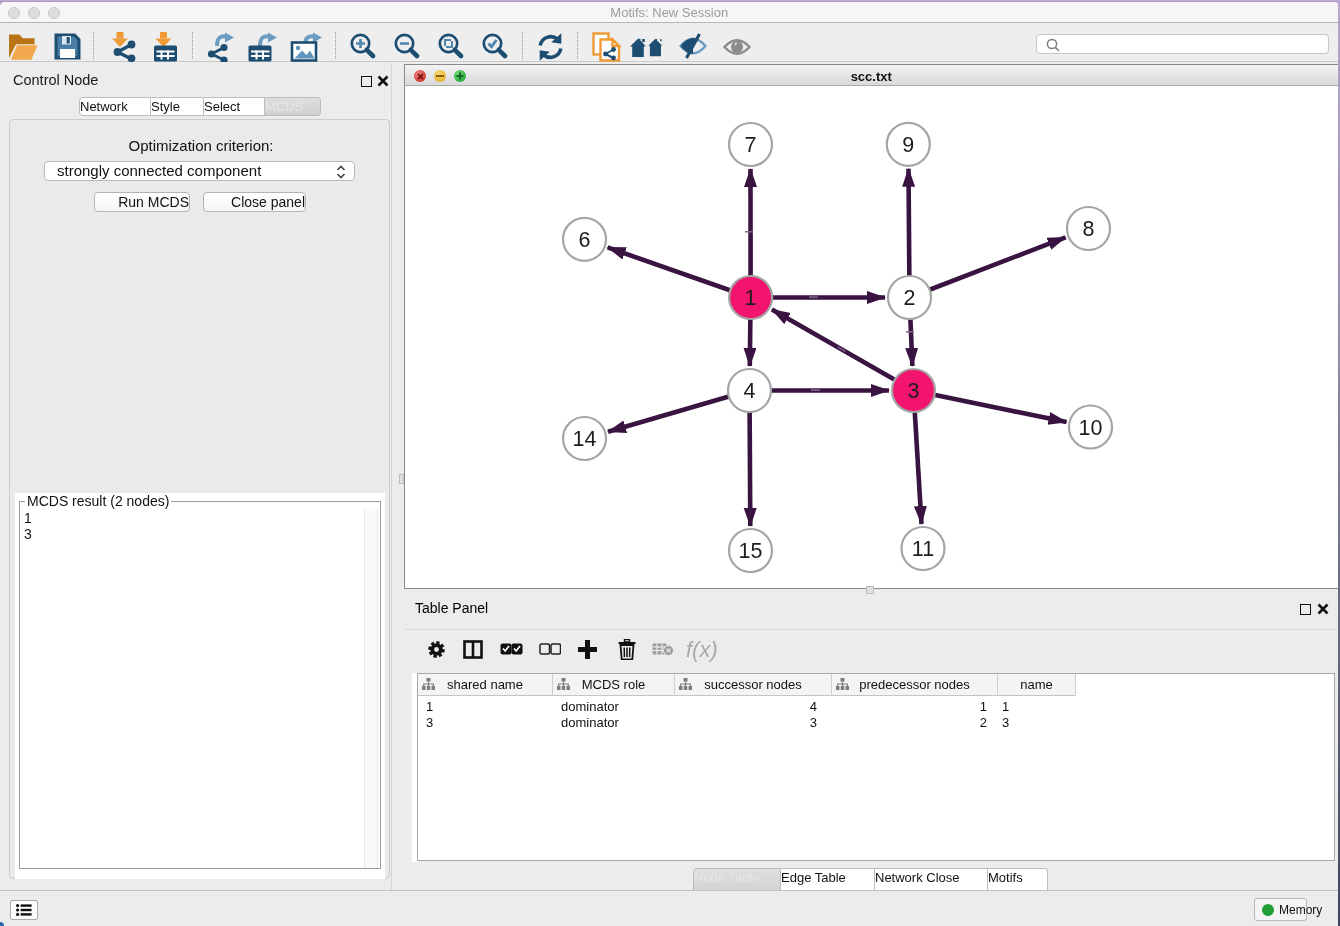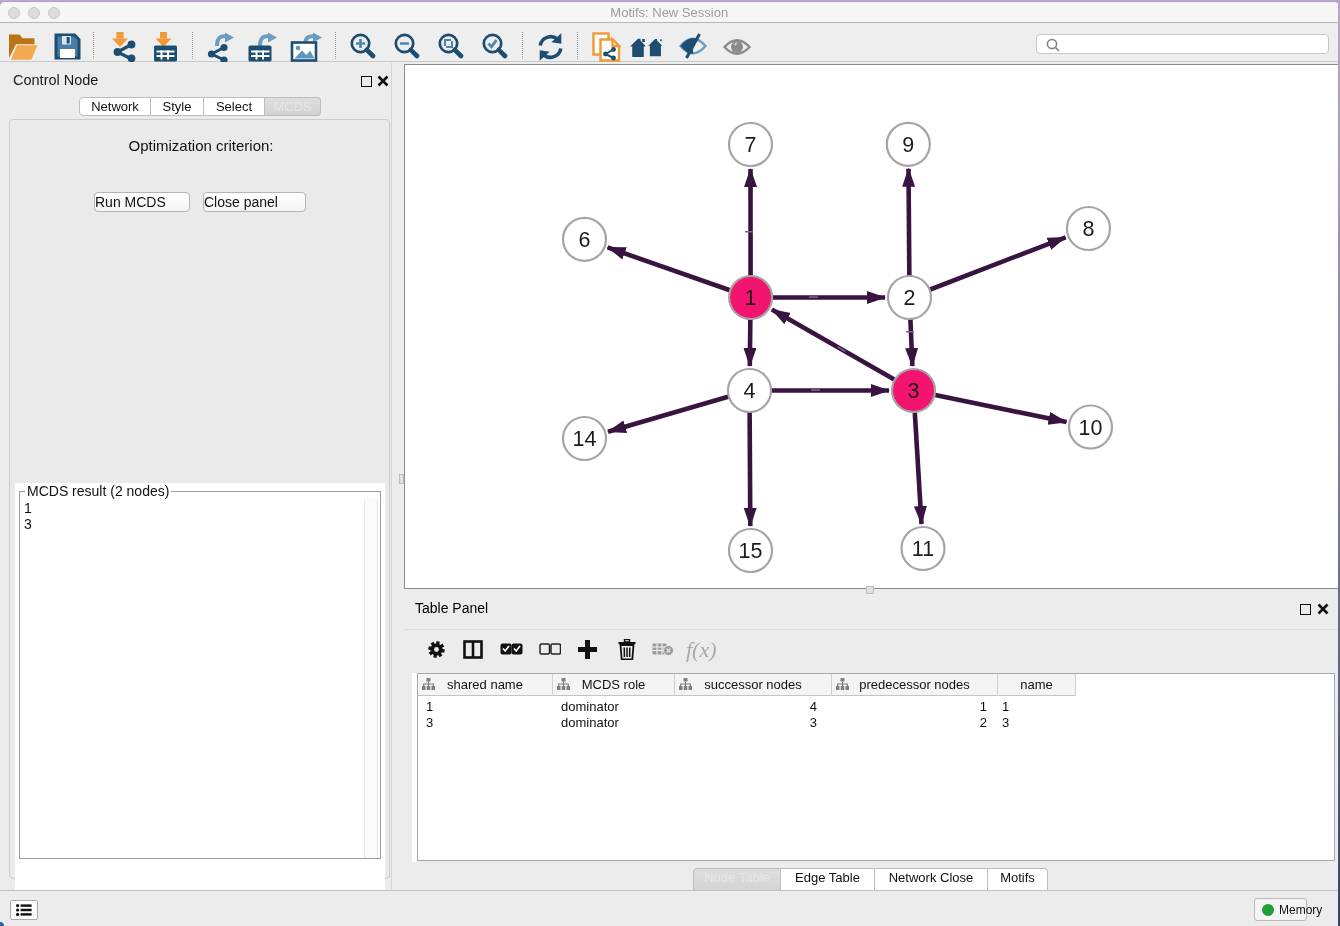--- a/index.html
+++ b/index.html
@@ -20,29 +20,29 @@
 .ticon{top:5px}
 #searchbox{left:1036px;top:10px;width:293px;height:20px;background:#fff;border:1px solid #c6c6c6;border-radius:4px}
 
 #content{left:0;top:61px;width:1338.5px;height:827px;background:#ececec}
 
 #cpanel{left:0;top:0;width:392px;height:827px;background:#ececec;border-right:1px solid #d5d5d5}
 #cp-title{left:13px;top:9px;font-size:14.5px;color:#1a1a1a}
 .hdrbtn-sq{width:11px;height:11px;border:1.5px solid #111;top:13px}
 
 .tabrow{height:19px;display:flex}
-.tab{border:1px solid #bdbdbd;border-left:none;background:#fff;font-size:13px;text-align:center;line-height:17px;color:#111}
+.tab{border:1px solid #bdbdbd;border-left:none;background:#fff;font-size:13px;line-height:17px;color:#111}
 .tab.first{border-left:1px solid #bdbdbd;border-radius:4px 0 0 4px}
 .tab.last{border-radius:0 4px 4px 0}
 .tab.sel{background:linear-gradient(#dedede,#d1d1d1);color:#e6e6e6}
 #cp-tabpanel{left:9px;top:56px;width:381px;height:760px;border:1px solid #cccccc;border-radius:4px;background:#eaeaea}
 #optlabel{left:5px;top:74px;width:392px;text-align:center;font-size:15px}
 #combo{left:44px;top:98px;width:311px;height:20px;background:#fff;border:1px solid #b9b9b9;border-radius:4px;font-size:15px;line-height:18px;padding-left:12px}
-.btn{height:20px;background:linear-gradient(#ffffff,#f4f4f4);border:1px solid #b4b4b4;border-radius:4px;font-size:14px;text-align:left;line-height:18px}
-#whitepanel{left:15px;top:420px;width:370px;height:434px;background:#fff}
+.btn{height:20px;background:linear-gradient(#ffffff,#f4f4f4);border:1px solid #b4b4b4;border-radius:4px;font-size:14px;text-align:right;line-height:18px}
+#whitepanel{left:15px;top:430px;width:370px;height:386px;background:#fff}
 #fieldset{left:4px;top:8px;width:362px;height:368px;border:1px solid #9d9d9d}
 #fslegend{left:5px;top:-9px;background:#fff;padding:0 2px;font-size:14px}
 #fs-scroll{right:2px;top:7px;width:14px;height:359px;background:#fafafa;border-left:1px solid #e8e8e8;border-right:1px solid #e8e8e8}
 
 #vgrip{left:399px;top:411px;width:5px;height:10px;background:#e0e0e0;border:1px solid #bdbdbd}
 
 #netframe{left:404px;top:1px;width:934.5px;height:525px;border:1px solid #8a8a8a;background:#fff}
 #nettitle{left:0;top:0;width:100%;height:21px;background:linear-gradient(#f3f3f3,#d9d9d9);border-bottom:1px solid #ababab}
 .mactl{width:12px;height:12px;border-radius:50%;top:5px}
 #netname{width:100%;text-align:center;top:4px;font-size:13px;font-weight:700;color:#111}
@@ -251,32 +251,52 @@
           <path d="M1.5 1.5 L10.5 10.5 M10.5 1.5 L1.5 10.5" stroke="#111" stroke-width="2.6"></path>
         </svg>
       <div class="abs tabrow" style="left:79px;top:34px">
         <div class="tab first" style="width:72px">Network</div>
         <div class="tab" style="width:53px">Style</div>
         <div class="tab" style="width:61px">Select</div>
         <div class="tab last sel" style="width:56px">MCDS</div>
       </div>
       <div id="cp-tabpanel" class="abs"></div>
       <div id="optlabel" class="abs">Optimization criterion:</div>
+      <div id="combo" class="abs">strongly connected component
+        <svg class="abs" style="right:8px;top:3px" width="10" height="14" viewBox="0 0 10 14">
+            <path d="M1.5 5 L5 1.5 L8.5 5 M1.5 9 L5 12.5 L8.5 9" fill="none" stroke="#444" stroke-width="1.6"></path>
+          </svg>
+      </div>
       <div class="btn abs" style="left:94px;top:129px;width:96px">Run MCDS</div>
       <div class="btn abs" style="left:203px;top:129px;width:103px">Close panel</div>
       <div id="whitepanel" class="abs">
         <div id="fieldset" class="abs">
           <div id="fslegend" class="abs">MCDS result (2 nodes)</div>
           <div class="abs" style="left:4px;top:9px;font-size:14px;line-height:15.5px">1<br>3</div>
           <div id="fs-scroll" class="abs"></div>
         </div>
       </div>
     </div>
     <div id="vgrip" class="abs"></div>
     <div id="netframe" class="abs">
+      <div id="nettitle" class="abs">
+        <div class="mactl abs" style="left:9px;background:radial-gradient(circle at 40% 35%,#f08d85,#dd4840 55%,#c33830)"></div>
+        <svg class="abs" style="left:11.5px;top:7.5px" width="7" height="7" viewBox="0 0 7 7">
+            <path d="M1 1 L6 6 M6 1 L1 6" stroke="#7c1410" stroke-width="1.8"></path>
+          </svg>
+        <div class="mactl abs" style="left:29px;background:radial-gradient(circle at 40% 35%,#f7d97a,#eebb3c 55%,#d9a42c)"></div>
+        <svg class="abs" style="left:31px;top:10px" width="8" height="2.4" viewBox="0 0 8 2.4">
+            <rect width="8" height="2.4" fill="#8a5d05"></rect>
+          </svg>
+        <div class="mactl abs" style="left:49px;background:radial-gradient(circle at 40% 35%,#7fe08a,#37b44a 55%,#2a9e3c)"></div>
+        <svg class="abs" style="left:51px;top:7px" width="8" height="8" viewBox="0 0 8 8">
+            <path d="M4 0.5 V7.5 M0.5 4 H7.5" stroke="#0e6b1e" stroke-width="2.2"></path>
+          </svg>
+        <div id="netname" class="abs">scc.txt</div>
+      </div>
       <div id="netcanvas" class="abs">
         <svg width="933" height="502" viewBox="0 0 933 502">
           <defs>
               <marker id="arr" markerUnits="userSpaceOnUse" markerWidth="21" markerHeight="14" refX="18" refY="6.5" orient="auto">
                 <path d="M0 0 L19 6.5 L0 13 z" fill="#3a1441"></path>
               </marker>
             </defs>
           <g stroke="#3a1441" stroke-width="4.6" marker-end="url(#arr)">
             <line x1="345.6" y1="210.5" x2="345.5" y2="82.0"></line>
             <line x1="345.6" y1="210.5" x2="202.6" y2="160.4"></line>
@@ -373,21 +393,21 @@
             <rect x="0.5" y="0.5" width="14" height="11" rx="1" fill="#9c9c9c"></rect>
             <g stroke="#ececec" stroke-width="1.2">
               <line x1="0.5" y1="4" x2="14.5" y2="4"></line>
               <line x1="0.5" y1="7.5" x2="14.5" y2="7.5"></line>
               <line x1="5" y1="0.5" x2="5" y2="11.5"></line>
               <line x1="10" y1="0.5" x2="10" y2="11.5"></line>
             </g>
             <circle cx="16.5" cy="7.5" r="5" fill="#9c9c9c" stroke="#ececec" stroke-width="1"></circle>
             <path d="M14.6 5.6 l3.8 3.8 M18.4 5.6 l-3.8 3.8" stroke="#ececec" stroke-width="1.3"></path>
           </svg>
-        <div class="abs" style="left:281px;top:7px;width:40px;font-family:Liberation Serif, serif;font-style:italic;font-size:22px;color:#a9a9a9">f(x)</div>
+        <div class="abs" style="left:281px;top:7px;width:40px;font-family:Liberation Sans, sans-serif;font-style:italic;font-size:22px;color:#a9a9a9">f(x)</div>
       </div>
       <div class="abs" style="left:7px;top:75px;width:6px;height:189px;background:#fff"></div>
       <div id="ttable" class="abs">
         <div id="thead" class="abs">
           <div class="thcell" style="width:135px"><svg class="treeicon" width="13" height="12" viewBox="0 0 13 12">
                 <g fill="#7d7d7d">
                   <rect x="4.5" y="0" width="4" height="3.5"></rect>
                   <rect x="0" y="8" width="3.5" height="4"></rect>
                   <rect x="4.75" y="8" width="3.5" height="4"></rect>
                   <rect x="9.5" y="8" width="3.5" height="4"></rect>

